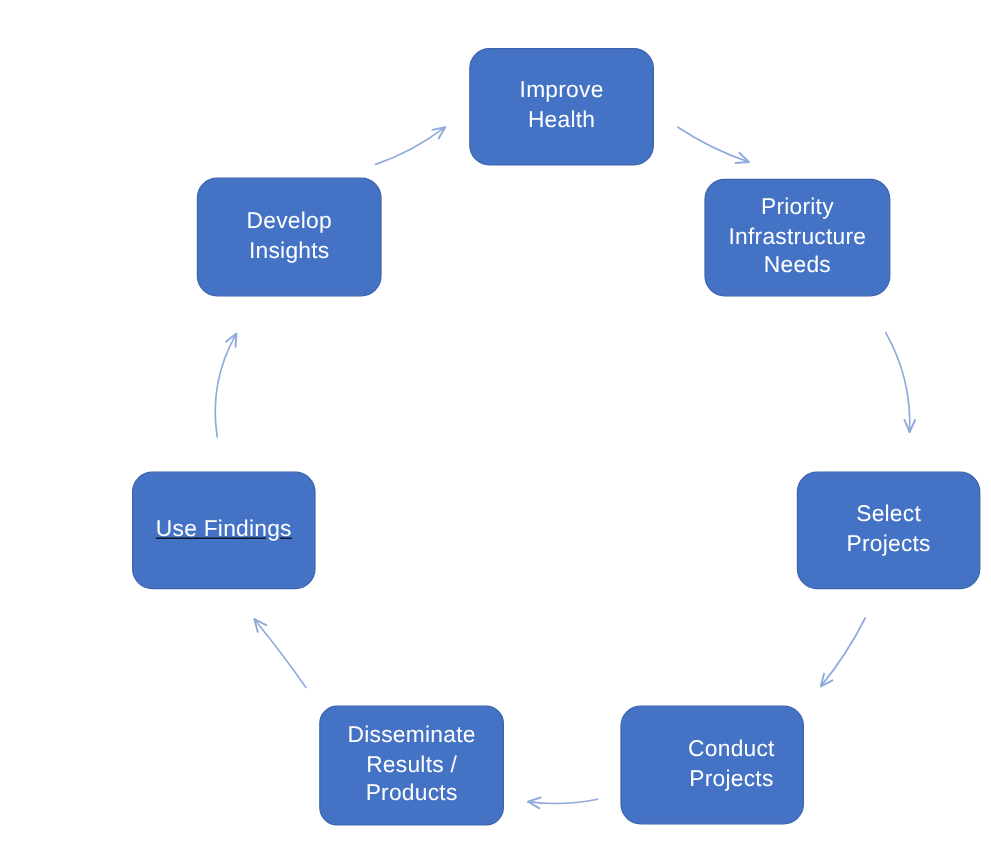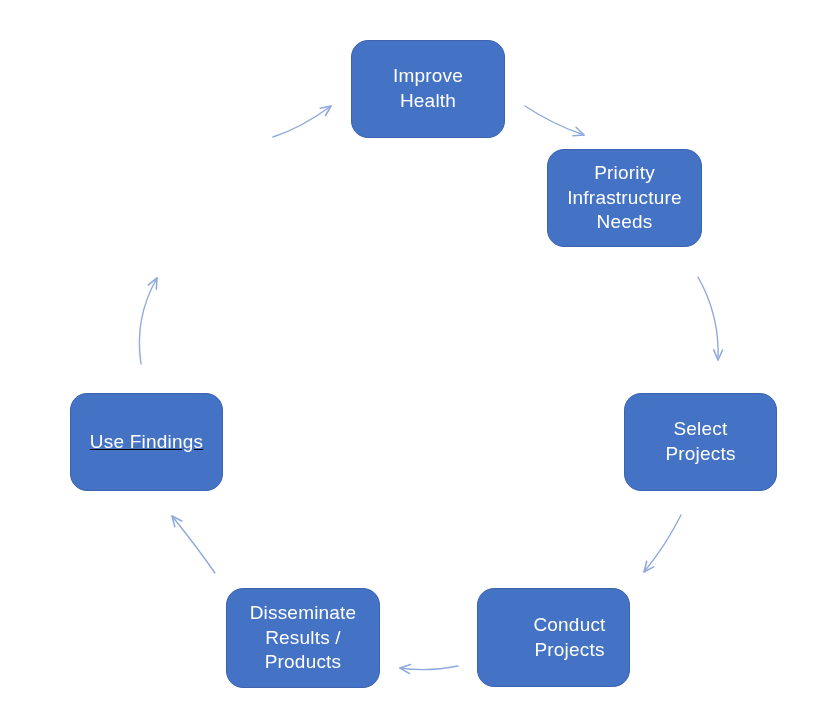--- a/index.html
+++ b/index.html
@@ -16,20 +16,21 @@
     height:720px;
     background:var(--background);
     font-family:"Liberation Sans", sans-serif;
     overflow:hidden;
   }
   .canvas{
     position:relative;
     width:696px;
     height:720px;
     background:var(--background);
+    margin-left:40px;
   }
   .arrows{
     position:absolute;
     left:0;
     top:0;
     width:826px;
     height:720px;
   }
   .arrow{
     fill:none;
@@ -99,24 +100,28 @@
   <div class="node" style="left:624px; top:393px; width:153px; height:98px;">
     <span class="node-label">Select
 Projects</span>
   </div>
 
   <div class="node" style="left:477px; top:588px; width:153px; height:99px;padding-left:32px;">
     <span class="node-label">Conduct
 Projects</span>
   </div>
 
-  <div class="node" style="left:226px; top:588px; width:154px; height:100px;">
+  <div class="node" style="left:226px; top:588px; width:154px; height:100px;border-radius:15px;">
     <span class="node-label">Disseminate
 Results /
 Products</span>
   </div>
 
   <div class="node" style="left:70px; top:393px; width:153px; height:98px;text-decoration:underline;">
     <span class="node-label">Use Findings</span>
   </div>
 
+  <div class="node" style="left:124px; top:148px; width:154px; height:99px;">
+    <span class="node-label">Develop
+Insights</span>
+  </div>
 
 </div>
 
 </body></html>

